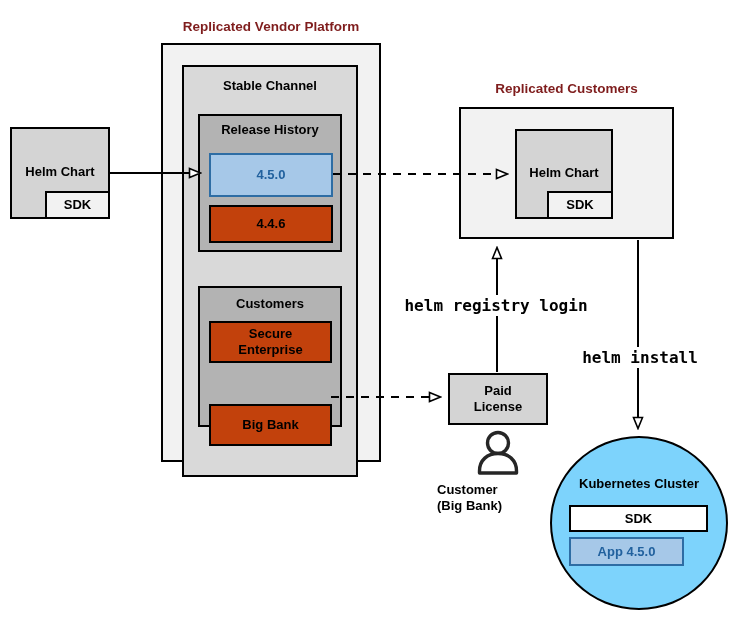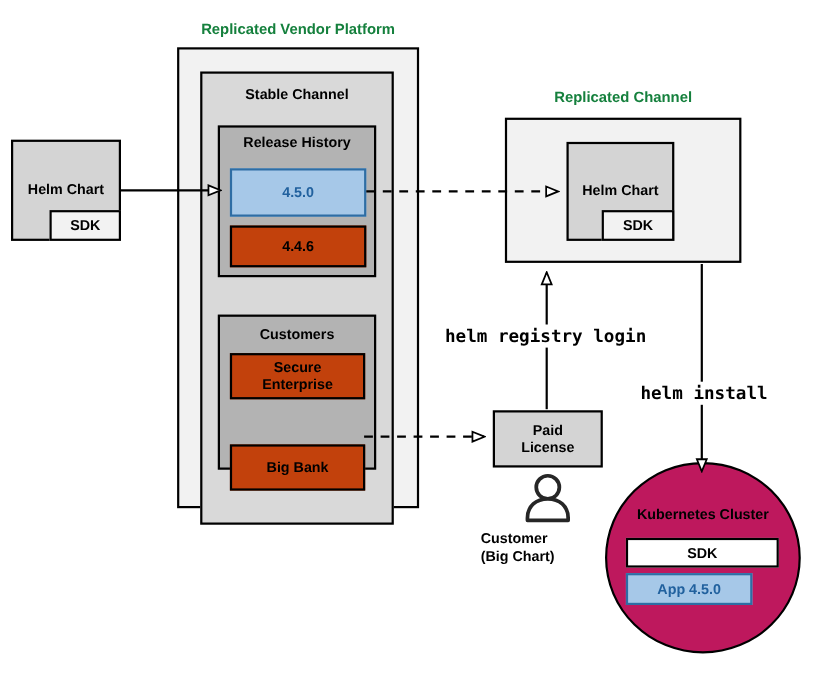--- a/index.html
+++ b/index.html
@@ -5,38 +5,38 @@
   * { box-sizing: border-box; margin: 0; padding: 0; }
   html, body { background: #fff; }
   body { font-family: "Liberation Sans", sans-serif; }
   .page { position: relative; width: 747px; height: 634px; background: #fff; overflow: hidden; }
 
   .box { position: absolute; border: 2px solid #000; }
   .lbl { font-weight: bold; font-size: 13px; color: #000; text-align: center; line-height: 16px; }
   .center { display: flex; align-items: center; justify-content: center; }
 
   
-  .box-title { position: absolute; font-weight: bold; font-size: 13.5px; color: #15803d; text-align: center; }
+  .box-title { position: absolute; font-weight: bold; font-size: 13.5px; color: #7f1d1d; text-align: center; }
 
   
   .fill-lightest { background: #f2f2f2; }
   .fill-light    { background: #d9d9d9; }
   .fill-dark     { background: #b3b3b3; }
   .fill-item     { background: #c2410c; }
   .fill-gray     { background: #d4d4d4; }
 
   .release-blue {
     background: var(--blue-fill, #a6c8e8);
     border: 2.5px solid var(--blue-border, #2e6da4);
   }
   .release-blue .lbl, .blue-text { color: var(--blue-text, #21619e); }
 
   .k8s-circle {
-    position: absolute; left: 550px; top: 420px; width: 178px; height: 174px;
-    background: #be185d; border: 2px solid #000; border-radius: 50%;
+    position: absolute; left: 550px; top: 436px; width: 178px; height: 174px;
+    background: #7dd3fc; border: 2px solid #000; border-radius: 50%;
   }
 
   .arrow-svg { position: absolute; left: 0; top: 0; z-index: 20; pointer-events: none; }
 
   .cmd {
     position: absolute; z-index: 30; transform: translateX(-50%);
     font-family: "DejaVu Sans Mono", "Liberation Mono", monospace;
     font-weight: bold; font-size: 16px; color: #000;
     background: #fff; padding: 1px 4px; white-space: nowrap;
   }
@@ -81,38 +81,38 @@
     </div>
   </div>
 
   <div class="box fill-gray center" style="left:10px; top:127px; width:100px; height:92px;">
     <span class="lbl" style="position:relative; top:-1px;">Helm Chart</span>
     <div class="box fill-lightest center" style="left:33px; top:62px; width:65px; height:28px;">
       <span class="lbl">SDK</span>
     </div>
   </div>
 
-  <div class="box-title" style="left:459px; top:81px; width:215px;">Replicated Channel</div>
+  <div class="box-title" style="left:459px; top:81px; width:215px;">Replicated Customers</div>
 
   <div class="box fill-lightest" style="left:459px; top:107px; width:215px; height:132px;">
     <div class="box fill-gray center" style="left:54px; top:20px; width:98px; height:90px;">
       <span class="lbl" style="position:relative; top:-1px;">Helm Chart</span>
       <div class="box fill-lightest center" style="left:30px; top:60px; width:66px; height:28px;">
         <span class="lbl">SDK</span>
       </div>
     </div>
   </div>
 
   <div class="box fill-gray center" style="left:448px; top:373px; width:100px; height:52px;">
     <span class="lbl" style="width:58px;">Paid License</span>
   </div>
 
   <div class="caption" style="left:437px; top:482px; width:122px;">
     <div>Customer</div>
-    <div>(Big Chart)</div>
+    <div>(Big Bank)</div>
   </div>
 
   <div class="k8s-circle">
     <div class="lbl" style="position:absolute; top:38px; left:0; width:100%;">Kubernetes Cluster</div>
     <div class="box center" style="left:17px; top:67px; width:139px; height:27px; background:#fff;">
       <span class="lbl">SDK</span>
     </div>
     <div class="box release-blue center" style="left:17px; top:99px; width:115px; height:29px;">
       <span class="lbl">App 4.5.0</span>
     </div>

